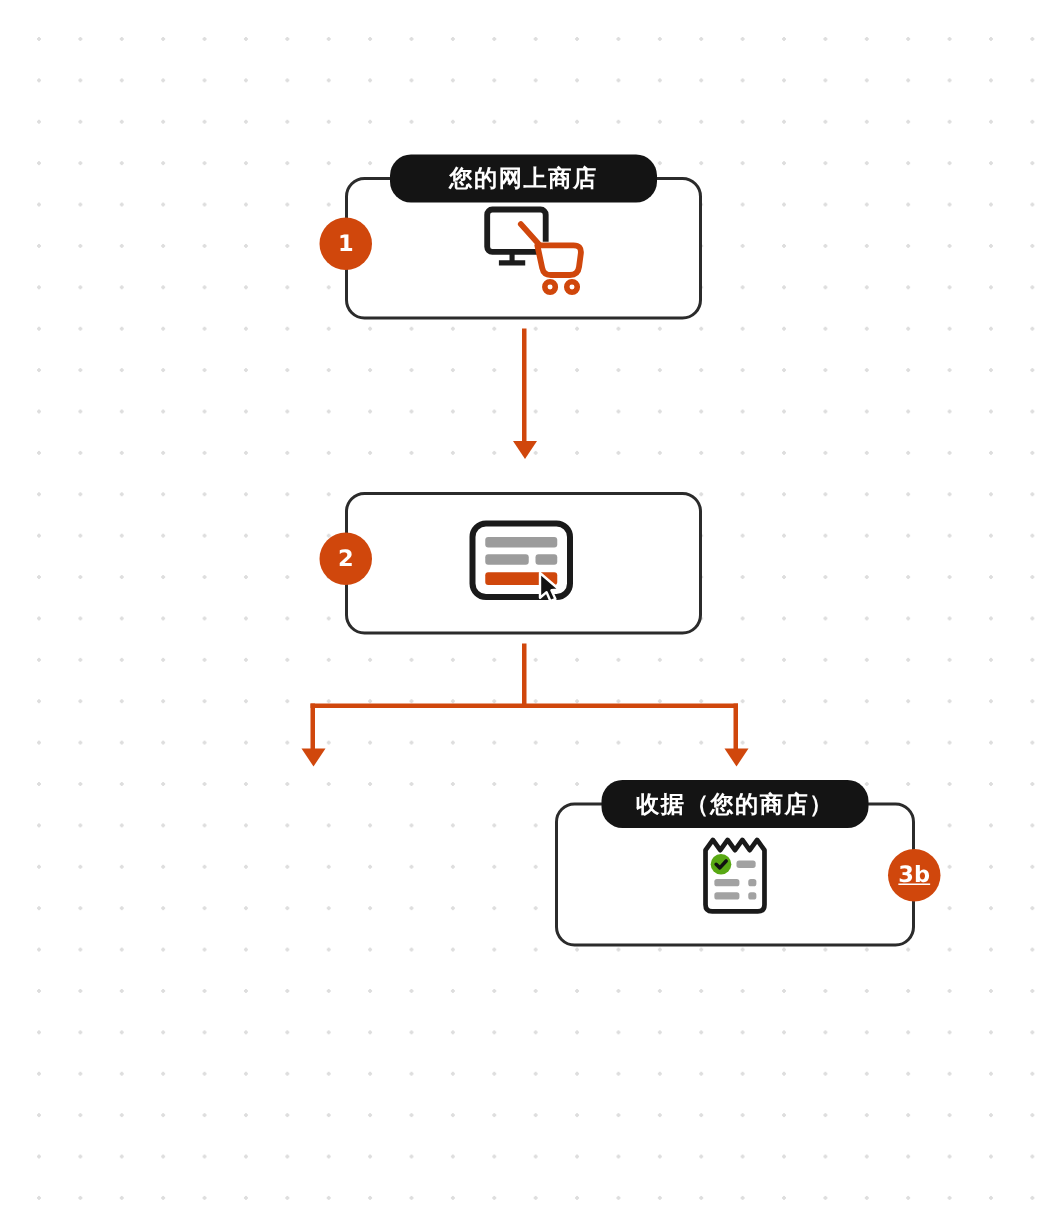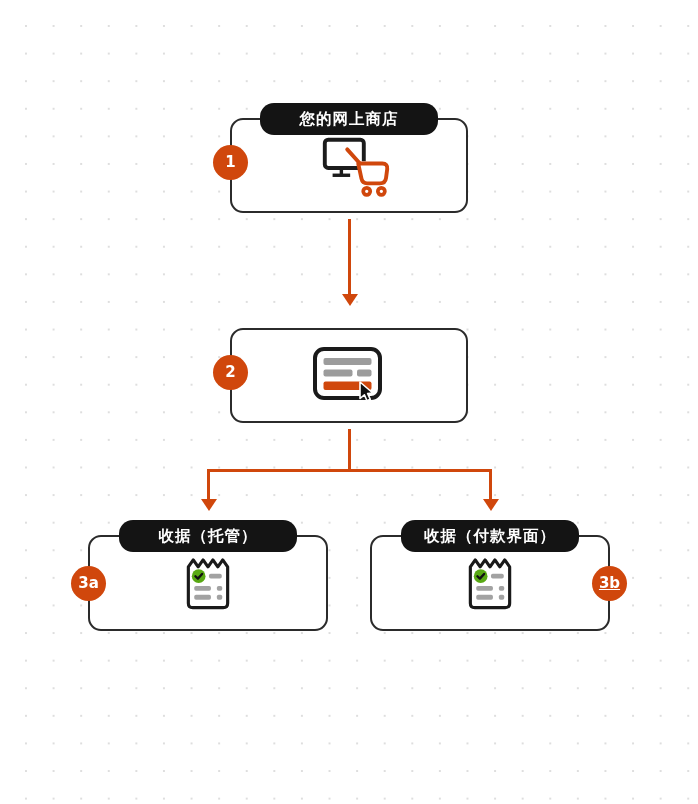--- a/index.html
+++ b/index.html
@@ -138,39 +138,23 @@
         <rect x="4" y="4" width="65" height="49" rx="9" fill="#ffffff" stroke="#1a1a1a" stroke-width="4"></rect>
         <rect x="12.5" y="13" width="48" height="7" rx="2" fill="#9c9c9c"></rect>
         <rect x="12.5" y="24.5" width="29" height="7" rx="2" fill="#9c9c9c"></rect>
         <rect x="46" y="24.5" width="14.5" height="7" rx="2" fill="#9c9c9c"></rect>
         <rect x="12.5" y="36.5" width="48" height="8.5" rx="2" fill="#d0470c"></rect>
         <path d="M49 37 L49 53.5 L53.4 49.8 L56 55.8 L59.3 54.3 L56.6 48.5 L61.8 48 Z" fill="#111111" stroke="#ffffff" stroke-width="1.6" stroke-linejoin="round"></path>
       </svg>
     </div>
   </div>
 
-  <div class="node node-3a">
-    <div class="pill">收据（托管）</div>
-    <div class="badge badge-left">3a</div>
-    <div class="icon-wrap">
-      <svg width="52" height="57" viewBox="0 0 52 58">
-        <path d="M6 12 L11 5 L16 12 L21 5 L26 12 L31 5 L36 12 L41 5 L46 12 L46 49 Q46 53.5 41.5 53.5 L10.5 53.5 Q6 53.5 6 49 Z" fill="#ffffff" stroke="#1a1a1a" stroke-width="3.2" stroke-linejoin="round"></path>
-        <circle cx="16.5" cy="21.5" r="7" fill="#58a813"></circle>
-        <path d="M13.2 21.6 L15.7 24 L20 19.3" fill="none" stroke="#111111" stroke-width="2.4" stroke-linecap="round" stroke-linejoin="round"></path>
-        <rect x="27" y="19" width="13" height="5" rx="1.8" fill="#a2a2a2"></rect>
-        <rect x="12" y="31.5" width="17" height="5" rx="1.8" fill="#a2a2a2"></rect>
-        <rect x="35" y="31.5" width="5.5" height="5" rx="1.8" fill="#a2a2a2"></rect>
-        <rect x="12" y="40.5" width="17" height="5" rx="1.8" fill="#a2a2a2"></rect>
-        <rect x="35" y="40.5" width="5.5" height="5" rx="1.8" fill="#a2a2a2"></rect>
-      </svg>
-    </div>
-  </div>
 
   <div class="node node-3b">
-    <div class="pill">收据（付款界面）</div>
+    <div class="pill">收据（您的商店）</div>
     <div class="badge badge-right">3b</div>
     <div class="icon-wrap">
       <svg width="52" height="57" viewBox="0 0 52 58">
         <path d="M6 12 L11 5 L16 12 L21 5 L26 12 L31 5 L36 12 L41 5 L46 12 L46 49 Q46 53.5 41.5 53.5 L10.5 53.5 Q6 53.5 6 49 Z" fill="#ffffff" stroke="#1a1a1a" stroke-width="3.2" stroke-linejoin="round"></path>
         <circle cx="16.5" cy="21.5" r="7" fill="#58a813"></circle>
         <path d="M13.2 21.6 L15.7 24 L20 19.3" fill="none" stroke="#111111" stroke-width="2.4" stroke-linecap="round" stroke-linejoin="round"></path>
         <rect x="27" y="19" width="13" height="5" rx="1.8" fill="#a2a2a2"></rect>
         <rect x="12" y="31.5" width="17" height="5" rx="1.8" fill="#a2a2a2"></rect>
         <rect x="35" y="31.5" width="5.5" height="5" rx="1.8" fill="#a2a2a2"></rect>
         <rect x="12" y="40.5" width="17" height="5" rx="1.8" fill="#a2a2a2"></rect>

